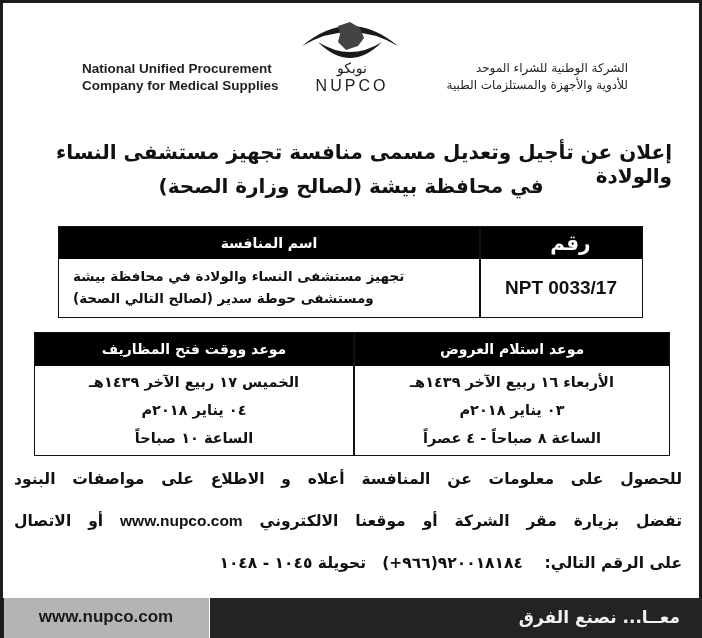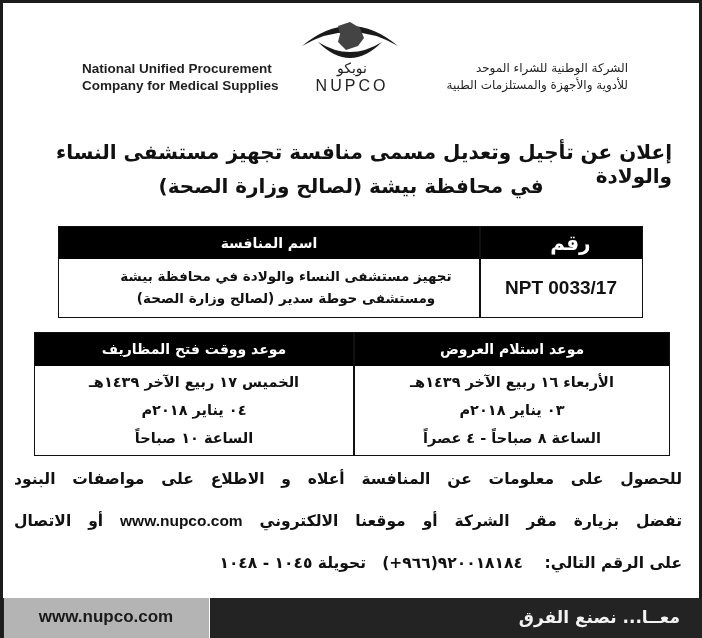--- a/index.html
+++ b/index.html
@@ -18,21 +18,21 @@
   .title { position: absolute; left: 20px; width: 662px; direction: rtl; text-align: center; font-weight: bold; font-size: 20px; color: #111; }
   .title.l1 { top: 140px; left: 30px; width: 652px; text-align: right; padding-right: 10px; }
   .title.l2 { top: 174px; }
 
   
   .t1 { position: absolute; left: 58px; top: 226px; width: 585px; height: 92px; border: 1.5px solid #111; }
   .t1 .hdr { position: absolute; top: 0; left: 0; right: 0; height: 32px; background: #000; }
   .t1 .div { position: absolute; left: 420px; top: 0; bottom: 0; width: 1.5px; background: #111; }
   .t1 .h-name { position: absolute; left: 0; width: 420px; top: 0; height: 32px; line-height: 32px; color: #fff; text-align: center; direction: rtl; font-weight: bold; font-size: 14px; }
   .t1 .h-num { position: absolute; left: 440px; right: 0; top: 0; height: 32px; line-height: 32px; color: #fff; text-align: center; direction: rtl; font-weight: bold; font-size: 20px; }
-  .t1 .c-name { position: absolute; left: 25px; width: 404px; top: 38px; direction: rtl; text-align: center; font-weight: bold; font-size: 13.5px; line-height: 22px; }
+  .t1 .c-name { position: absolute; left: 14px; width: 404px; top: 38px; direction: rtl; text-align: left; font-weight: bold; font-size: 13.5px; line-height: 22px; }
   .t1 .c-num { position: absolute; left: 421px; right: 0; top: 32px; bottom: 0; line-height: 58px; text-align: center; font-family: "Liberation Sans", sans-serif; font-weight: bold; font-size: 19px; }
 
   
   .t2 { position: absolute; left: 34px; top: 332px; width: 636px; height: 124px; border: 1.5px solid #111; }
   .t2 .hdr { position: absolute; top: 0; left: 0; right: 0; height: 33px; background: #000; }
   .t2 .div { position: absolute; left: 318px; top: 0; bottom: 0; width: 1.5px; background: #111; }
   .t2 .col { position: absolute; top: 0; bottom: 0; direction: rtl; text-align: center; }
   .t2 .col.left { left: 0; width: 318px; }
   .t2 .col.right { left: 320px; right: 0; }
   .t2 .h { height: 33px; line-height: 33px; color: #fff; font-weight: bold; font-size: 14px; border-radius: 11px; }
@@ -81,21 +81,21 @@
 <div class="title l1">إعلان عن تأجيل وتعديل مسمى منافسة تجهيز مستشفى النساء والولادة</div>
 <div class="title l2">في محافظة بيشة (لصالح وزارة الصحة)</div>
 
 <div class="t1">
   <div class="hdr"></div>
   <div class="div"></div>
   <div class="h-name">اسم المنافسة</div>
   <div class="h-num">رقم</div>
   <div class="c-name">
     <div>تجهيز مستشفى النساء والولادة في محافظة بيشة</div>
-    <div>ومستشفى حوطة سدير (لصالح وزارة الصحة)</div>
+    <div>ومستشفى حوطة سدير (لصالح التالي الصحة)</div>
   </div>
   <div class="c-num">NPT 0033/17</div>
 </div>
 
 <div class="t2">
   <div class="hdr"></div>
   <div class="div"></div>
   <div class="col right">
     <div class="h">موعد استلام العروض</div>
     <div class="lines">

